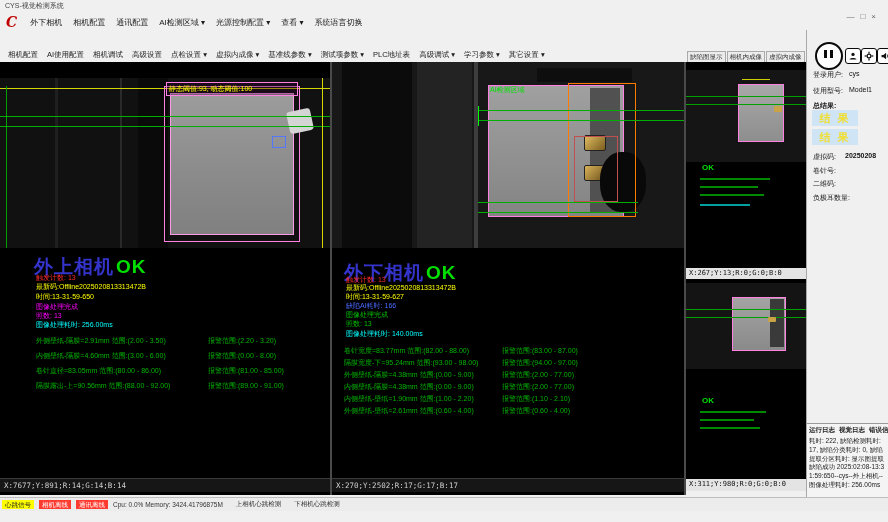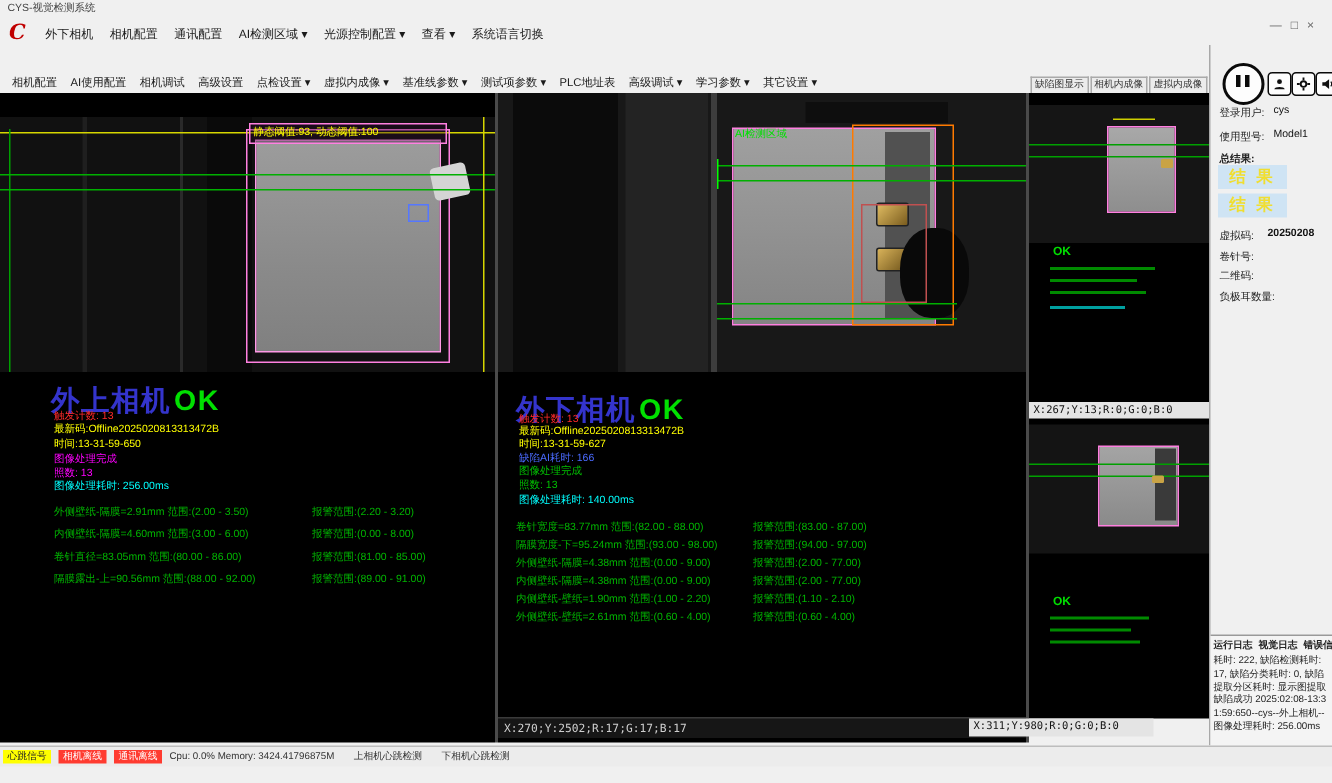--- a/index.html
+++ b/index.html
@@ -34,21 +34,21 @@
                color:#cfcfcf;font-size:7.5px;line-height:13px;padding-left:4px;font-family:"DejaVu Sans Mono","Liberation Mono",monospace;}
   
   .thumbtabs{left:686px;top:49px;width:120px;height:13px;display:flex;align-items:flex-end;gap:1px;padding-left:1px;}
   .thumbtab{font-size:6.5px;color:#333;background:#ececec;border:1px solid #aaa;border-bottom:none;padding:0 2px;line-height:10px;white-space:nowrap;}
   .thumb{background:#000;overflow:hidden;}
   #thumb1{left:686px;top:62px;width:120px;height:206px;}
   #thumb2{left:686px;top:279px;width:120px;height:200px;}
   .caption{background:#e4e4e4;color:#111;font-size:7px;line-height:11px;padding-left:3px;
            font-family:"DejaVu Sans Mono","Liberation Mono",monospace;white-space:nowrap;}
   #cap1{left:686px;top:268px;width:120px;height:11px;}
-  #cap2{left:646px;top:479px;width:120px;height:12px;}
+  #cap2{left:686px;top:479px;width:120px;height:12px;}
   .gbar{position:absolute;background:#008a00;height:2px;}
   
   #sidebar{left:806px;top:30px;width:82px;height:467px;background:#f0f0f0;border-left:1px solid #a8a8a8;}
   .sb-label{position:absolute;font-size:7px;color:#222;white-space:nowrap;}
   .sb-value{position:absolute;font-size:7px;color:#111;white-space:nowrap;}
   .resultbox{position:absolute;left:5px;width:46px;height:16px;background:#cfe4f4;color:#f0de30;font-weight:bold;
              font-size:11px;line-height:16px;text-align:center;letter-spacing:2px;}
   .pausebtn{position:absolute;left:8px;top:12px;width:24px;height:24px;border:2px solid #0a0a0a;border-radius:50%;background:#fdfdfd;}
   .pausebtn span{position:absolute;top:6px;width:3px;height:8px;background:#0a0a0a;}
   .sqbtn{position:absolute;top:18px;width:14px;height:14px;border:1.5px solid #0a0a0a;border-radius:3px;background:#fdfdfd;display:flex;align-items:center;justify-content:center;}
@@ -140,20 +140,21 @@
     </div>
     <div class="mrow" style="left:36px;top:304px;">
       <span class="mt">卷针直径=83.05mm 范围:(80.00 - 86.00)</span>
       <span class="ma">报警范围:(81.00 - 85.00)</span>
     </div>
     <div class="mrow" style="left:36px;top:319px;">
       <span class="mt">隔膜露出-上=90.56mm 范围:(88.00 - 92.00)</span>
       <span class="ma">报警范围:(89.00 - 91.00)</span>
     </div>
 
+    <div class="statusstrip">X:7677;Y:891;R:14;G:14;B:14</div>
   </div>
 
   <div class="abs divider" style="left:330px;top:62px;width:2px;height:433px;"></div>
 
   <div id="midView" class="abs view">
 
     <div class="shape" style="left:0;top:0;width:352px;height:186px;background:#181818;"></div>
     <div class="shape" style="left:10px;top:0;width:70px;height:186px;background:#0b0b0b;"></div>
     <div class="shape" style="left:85px;top:0;width:55px;height:186px;background:#232323;"></div>
     <div class="shape" style="left:142px;top:0;width:4px;height:186px;background:#3d3d3d;"></div>

